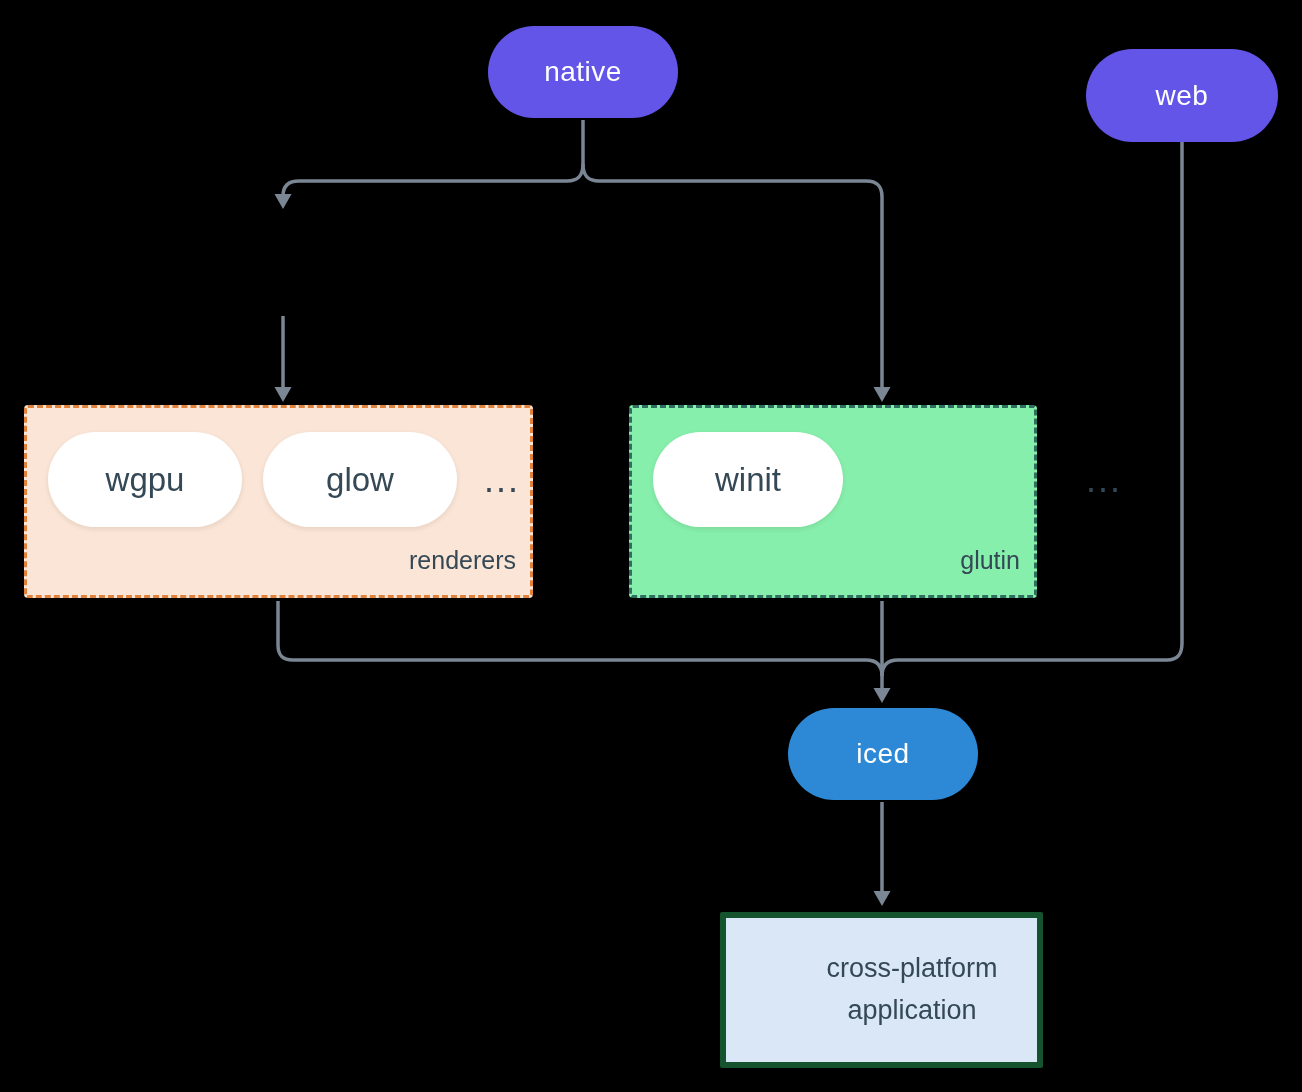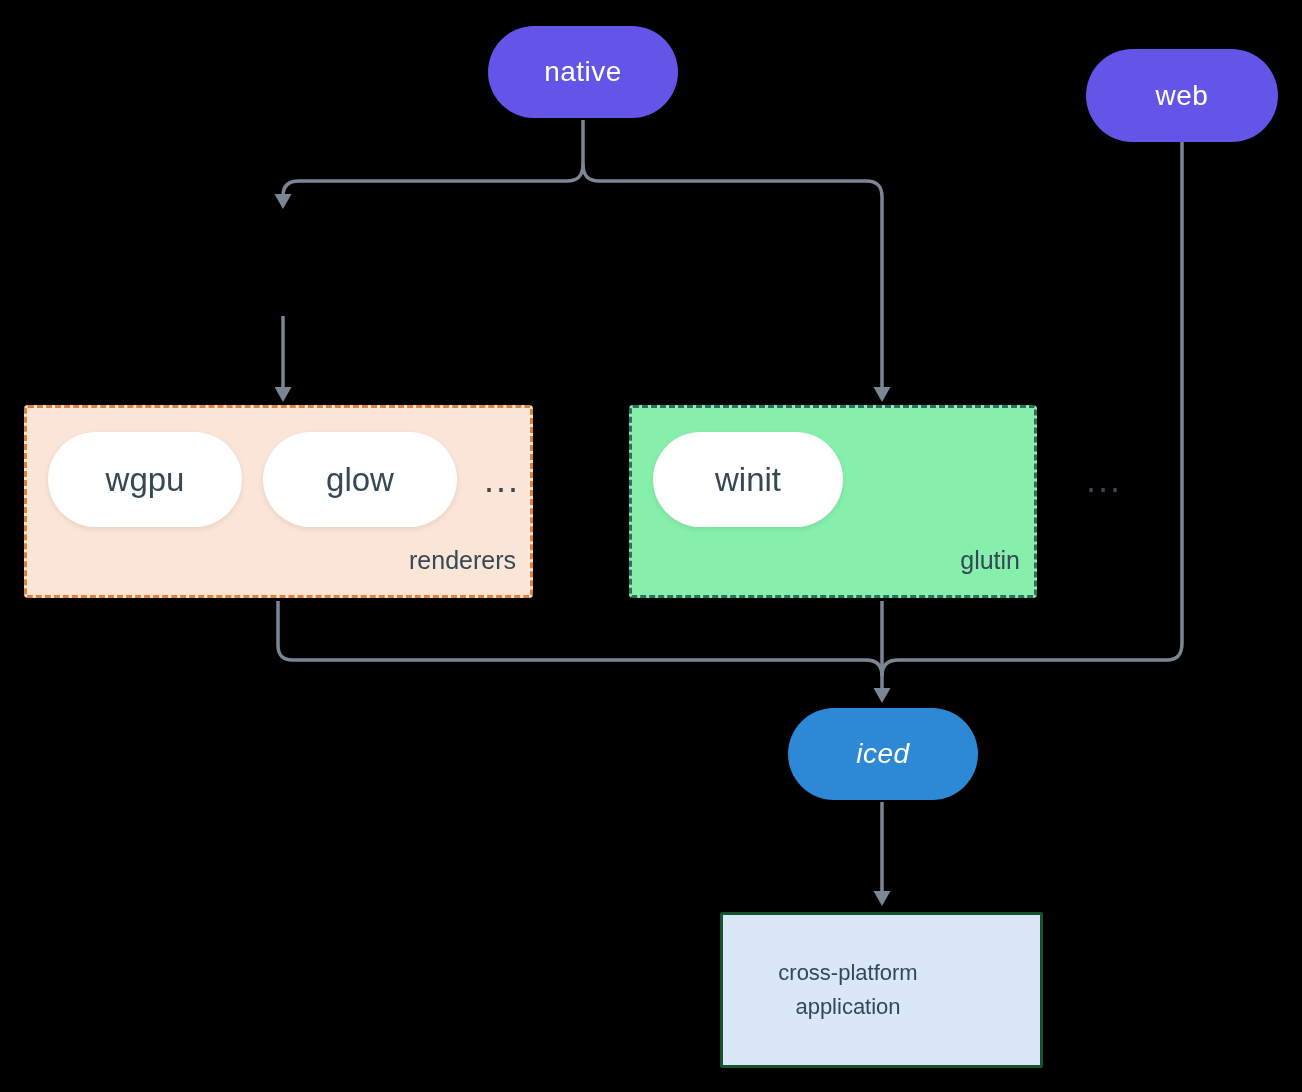--- a/index.html
+++ b/index.html
@@ -29,21 +29,21 @@
     align-items: center;
     justify-content: center;
     border-radius: 999px;
     font-size: 28px;
     color: #ffffff;
     letter-spacing: 0.5px;
   }
   .pill-native   { left: 488px;  top: 26px;  width: 190px; height: 92px; background: #6355e8; }
   .pill-web      { left: 1086px; top: 25px;  width: 192px; height: 93px; background: #6355e8; margin-top: 24px; }
   .pill-graphics { left: 188px;  top: 215px; width: 190px; height: 98px; background: #e0813b; }
-  .pill-iced     { left: 788px;  top: 708px; width: 190px; height: 92px; background: #2d89d6; font-style: italic; }
+  .pill-iced     { left: 788px;  top: 708px; width: 190px; height: 92px; background: #2d89d6; }
   .group {
     position: absolute;
     box-sizing: border-box;
     border-radius: 4px;
   }
   .group-renderers {
     left: 24px; top: 405px; width: 509px; height: 193px;
     background: #fae5d6;
     border: 3px dashed #e0823c;
   }
@@ -88,27 +88,27 @@
     bottom: 20px;
     font-size: 25px;
     color: #344855;
   }
   .app-box {
     position: absolute;
     left: 720px; top: 912px;
     width: 323px; height: 156px;
     box-sizing: border-box;
     background: #d9e7f6;
-    border: 3px solid #14532d;
+    border: 6px solid #14532d;
     border-radius: 2px;
     display: flex;
     align-items: center;
-    justify-content: flex-start;
+    justify-content: flex-end;
     text-align: center;
-    font-size: 22px;
+    font-size: 27px;
     line-height: 1.55;
     color: #344855;
   }
   .app-box .label { width: 250px; }
 </style>
 </head>
 <body>
 
 <div class="canvas">
 

